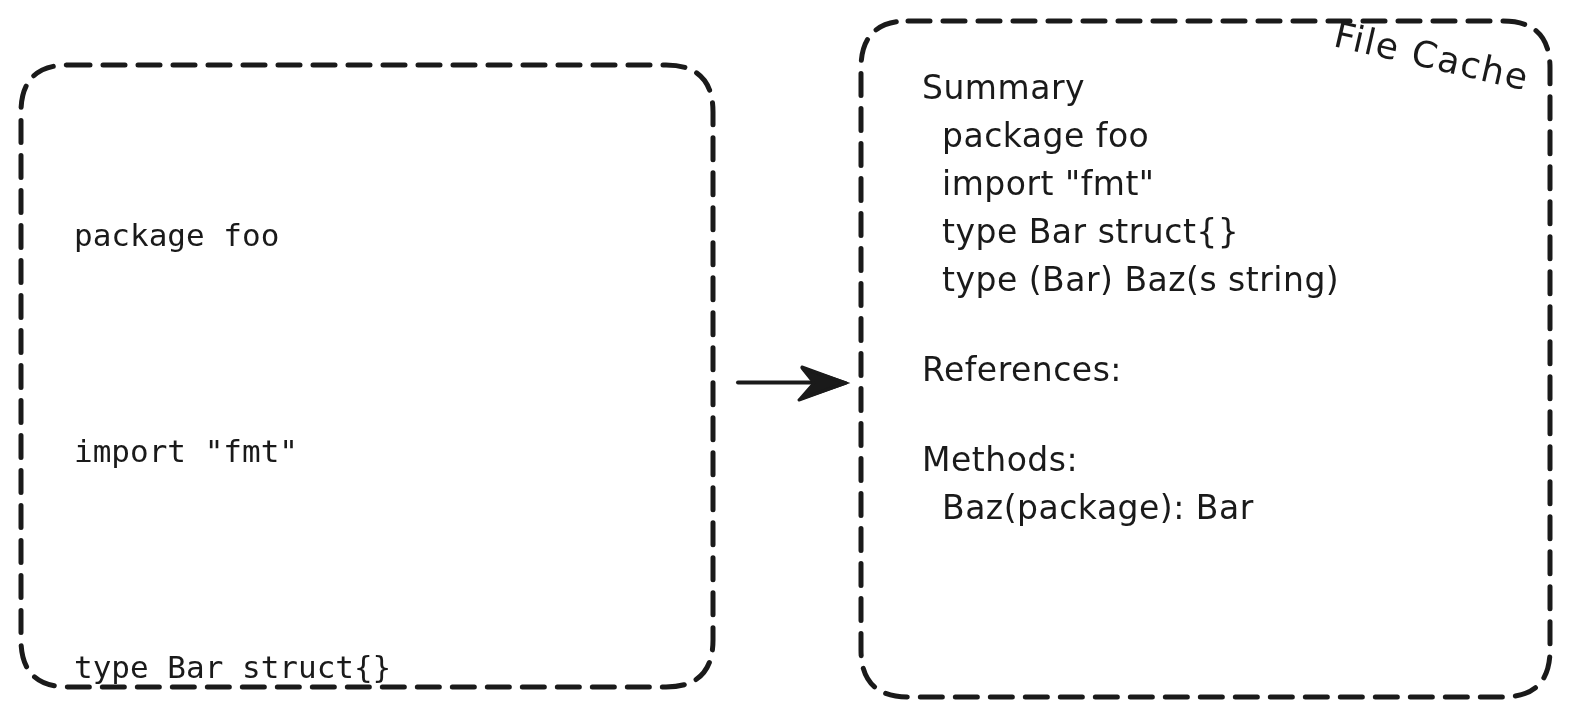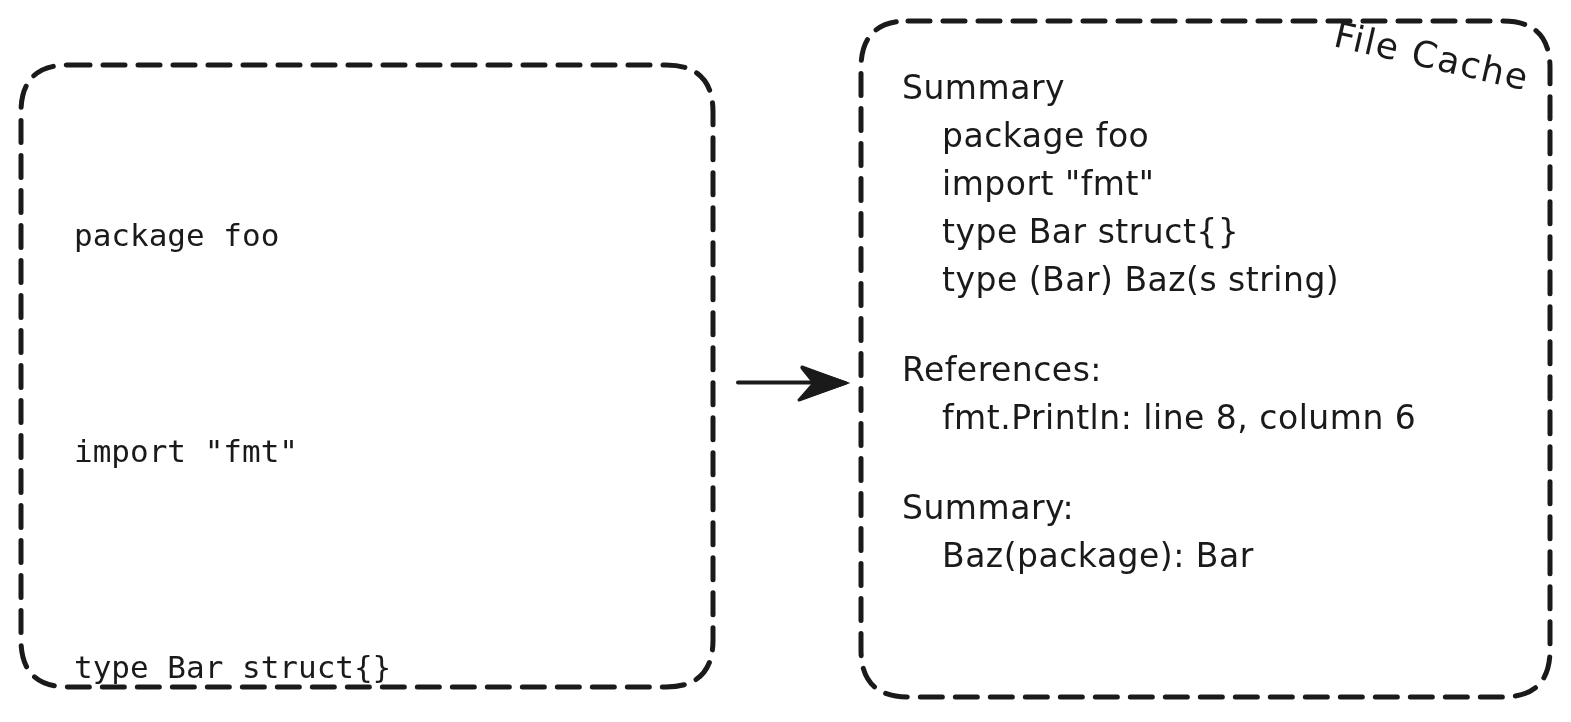--- a/index.html
+++ b/index.html
@@ -94,20 +94,21 @@
     position: absolute;
     left: 46px;
     top: 48px;
     width: 620px;
   }
   .sect-head {
     font-size: 33px;
     line-height: 48px;
     letter-spacing: 0.5px;
     white-space: nowrap;
+    margin-left: 20px;
   }
   .sect-item {
     font-size: 33px;
     line-height: 48px;
     letter-spacing: 0.5px;
     margin-left: 40px;
     white-space: nowrap;
   }
   .sect-spacer { height: 42px; }
 </style>
@@ -159,26 +160,25 @@
         <div class="sect-item">package foo</div>
         <div class="sect-item">import "fmt"</div>
         <div class="sect-item">type Bar struct{}</div>
         <div class="sect-item">type (Bar) Baz(s string)</div>
       </div>
 
       <div class="sect-spacer"></div>
 
       <div>
         <div class="sect-head">References:</div>
-        <div class="sect-item">fmt.Println: line 8, column 6</div>
       </div>
 
       <div class="sect-spacer"></div>
 
       <div>
-        <div class="sect-head">Summary:</div>
+        <div class="sect-head">Methods:</div>
         <div class="sect-item">Baz(package): Bar</div>
       </div>
 
     </div>
   </div>
 
 </div>
 
 </body></html>

